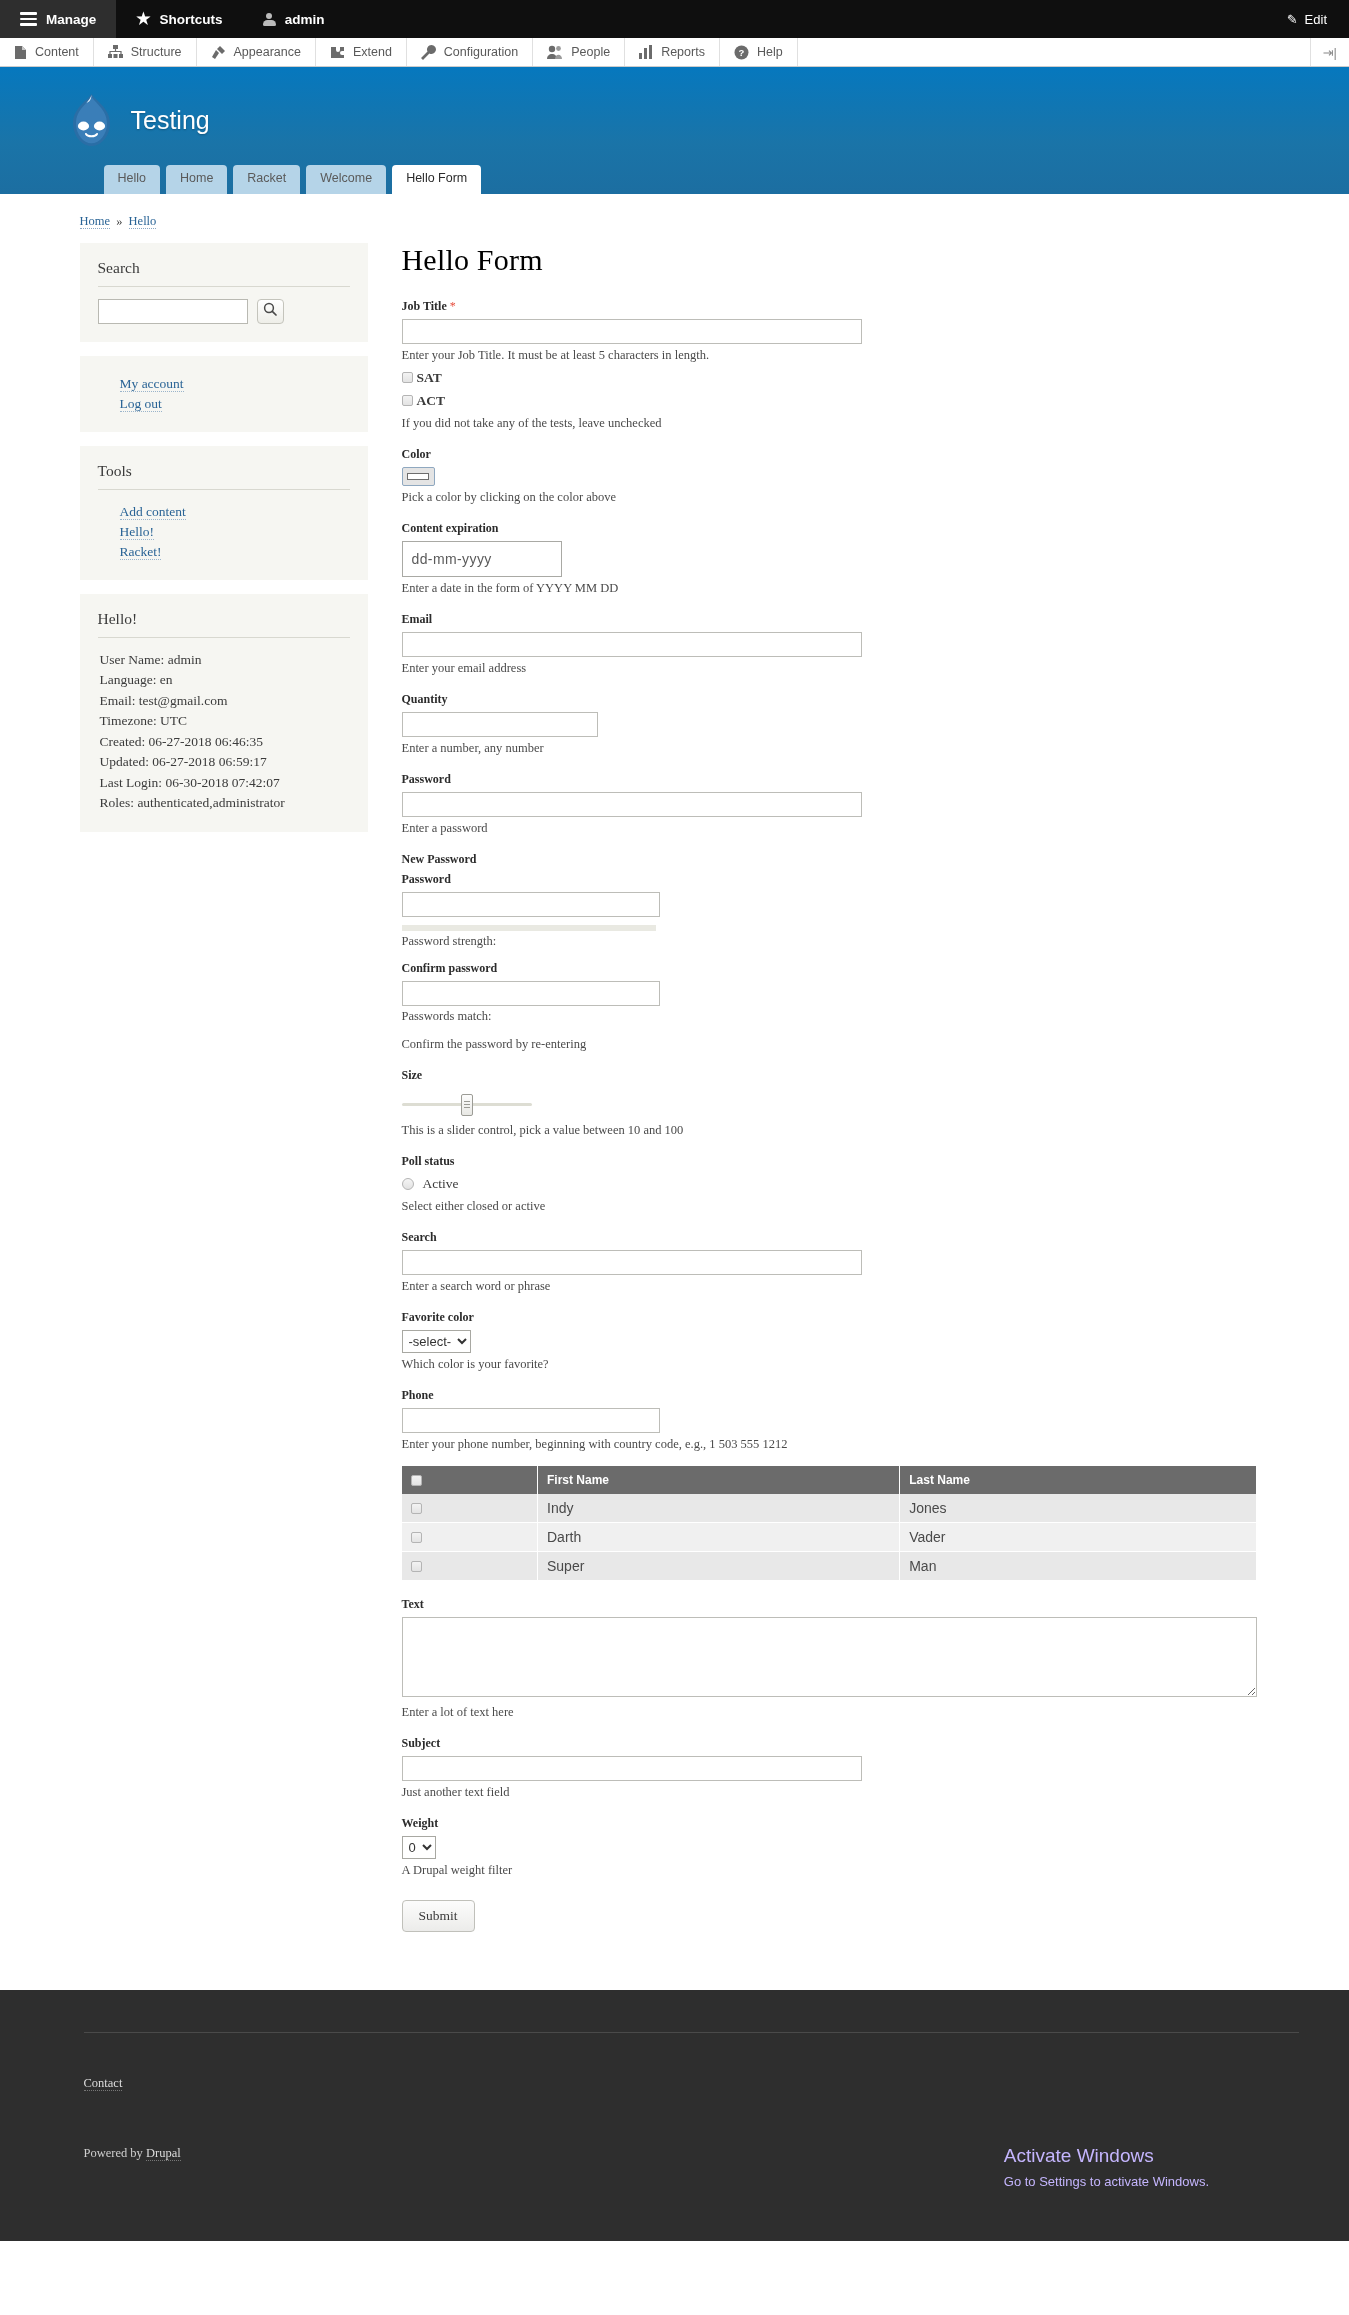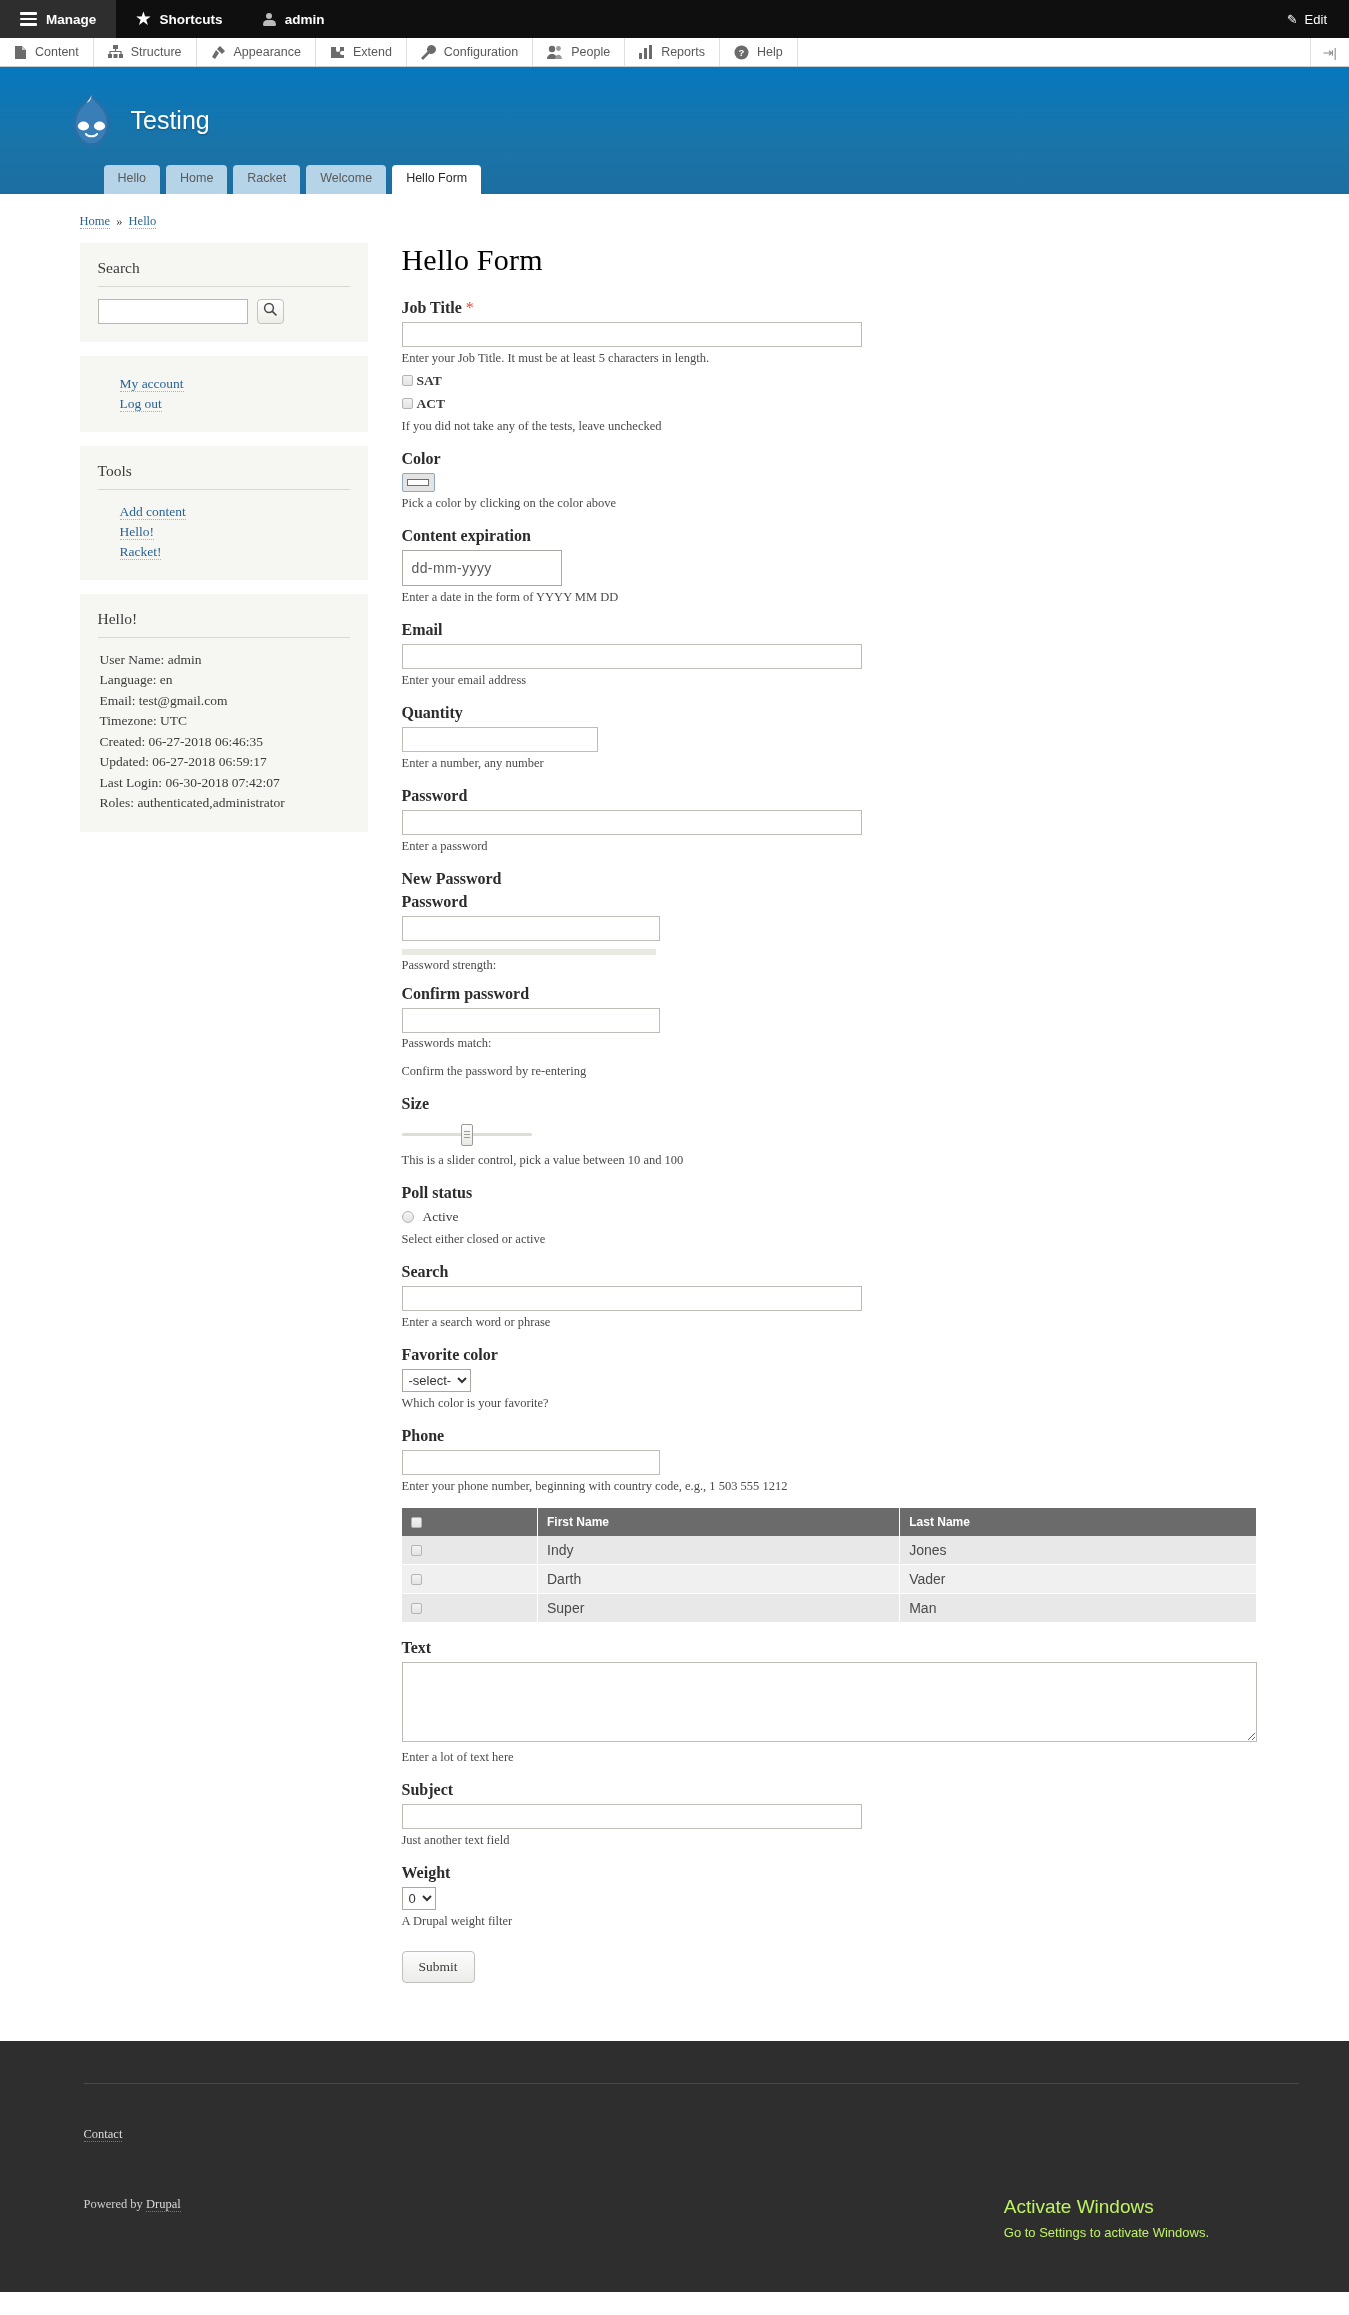--- a/index.html
+++ b/index.html
@@ -108,21 +108,21 @@
   }
   .info-lines { font-size:13.5px; line-height:1.52; color:#3b3b3b; padding-left:2px; }
 
   
   h1.page-title {
     font-size:30px; font-weight:normal; color:#000; margin:0 0 22px 0;
     letter-spacing:.2px;
   }
   .fi { margin-bottom:0; }
   label.flabel {
-    display:block; font-weight:bold; font-size:16px; color:#2c2c2c; margin:16px 0 5px;
+    display:block; font-weight:bold; font-size:12px; color:#2c2c2c; margin:16px 0 5px;
   }
   label.flabel .req { color:#e74c3c; font-weight:normal; }
   .desc { font-size:12.5px; color:#4a4a4a; margin:4px 0 0; }
   input.text {
     height:25px; border:1px solid #bdbdb8; background:#fff; padding:2px 5px;
     font-family:"Liberation Serif", serif; font-size:13.5px; color:#333;
   }
   .w-460 { width:460px; }
   .w-196 { width:196px; }
   .w-258 { width:258px; }
@@ -201,21 +201,21 @@
 
   
   .footer {
     background:#2e2e2e; margin-top:58px; padding:42px 0 80px 0; position:relative;
   }
   .footer-inner { width:1270px; margin:0 auto; padding-left:44px; }
   .footer-rule { border-top:1px solid #4a4a4a; margin-bottom:40px; width:1215px; }
   .footer a { color:#dcdcdc; text-decoration:none; font-size:12.5px; border-bottom:1px dotted #777; }
   .footer .pw { color:#cfcfcf; font-size:12.5px; margin-top:55px; }
   .watermark {
-    position:absolute; right:140px; bottom:52px; color:#bef264; text-align:left;
+    position:absolute; right:140px; bottom:52px; color:#c4b5fd; text-align:left;
   }
   .wm-title { font-size:19px; font-family:"Liberation Sans", sans-serif; font-weight:normal; }
   .wm-sub { font-size:13px; font-family:"Liberation Sans", sans-serif; margin-top:7px; }
 </style>
 </head>
 <body>
 
 <div class="toolbar-bar">
   <div class="tb-tab manage">
     <span class="hamburger">

